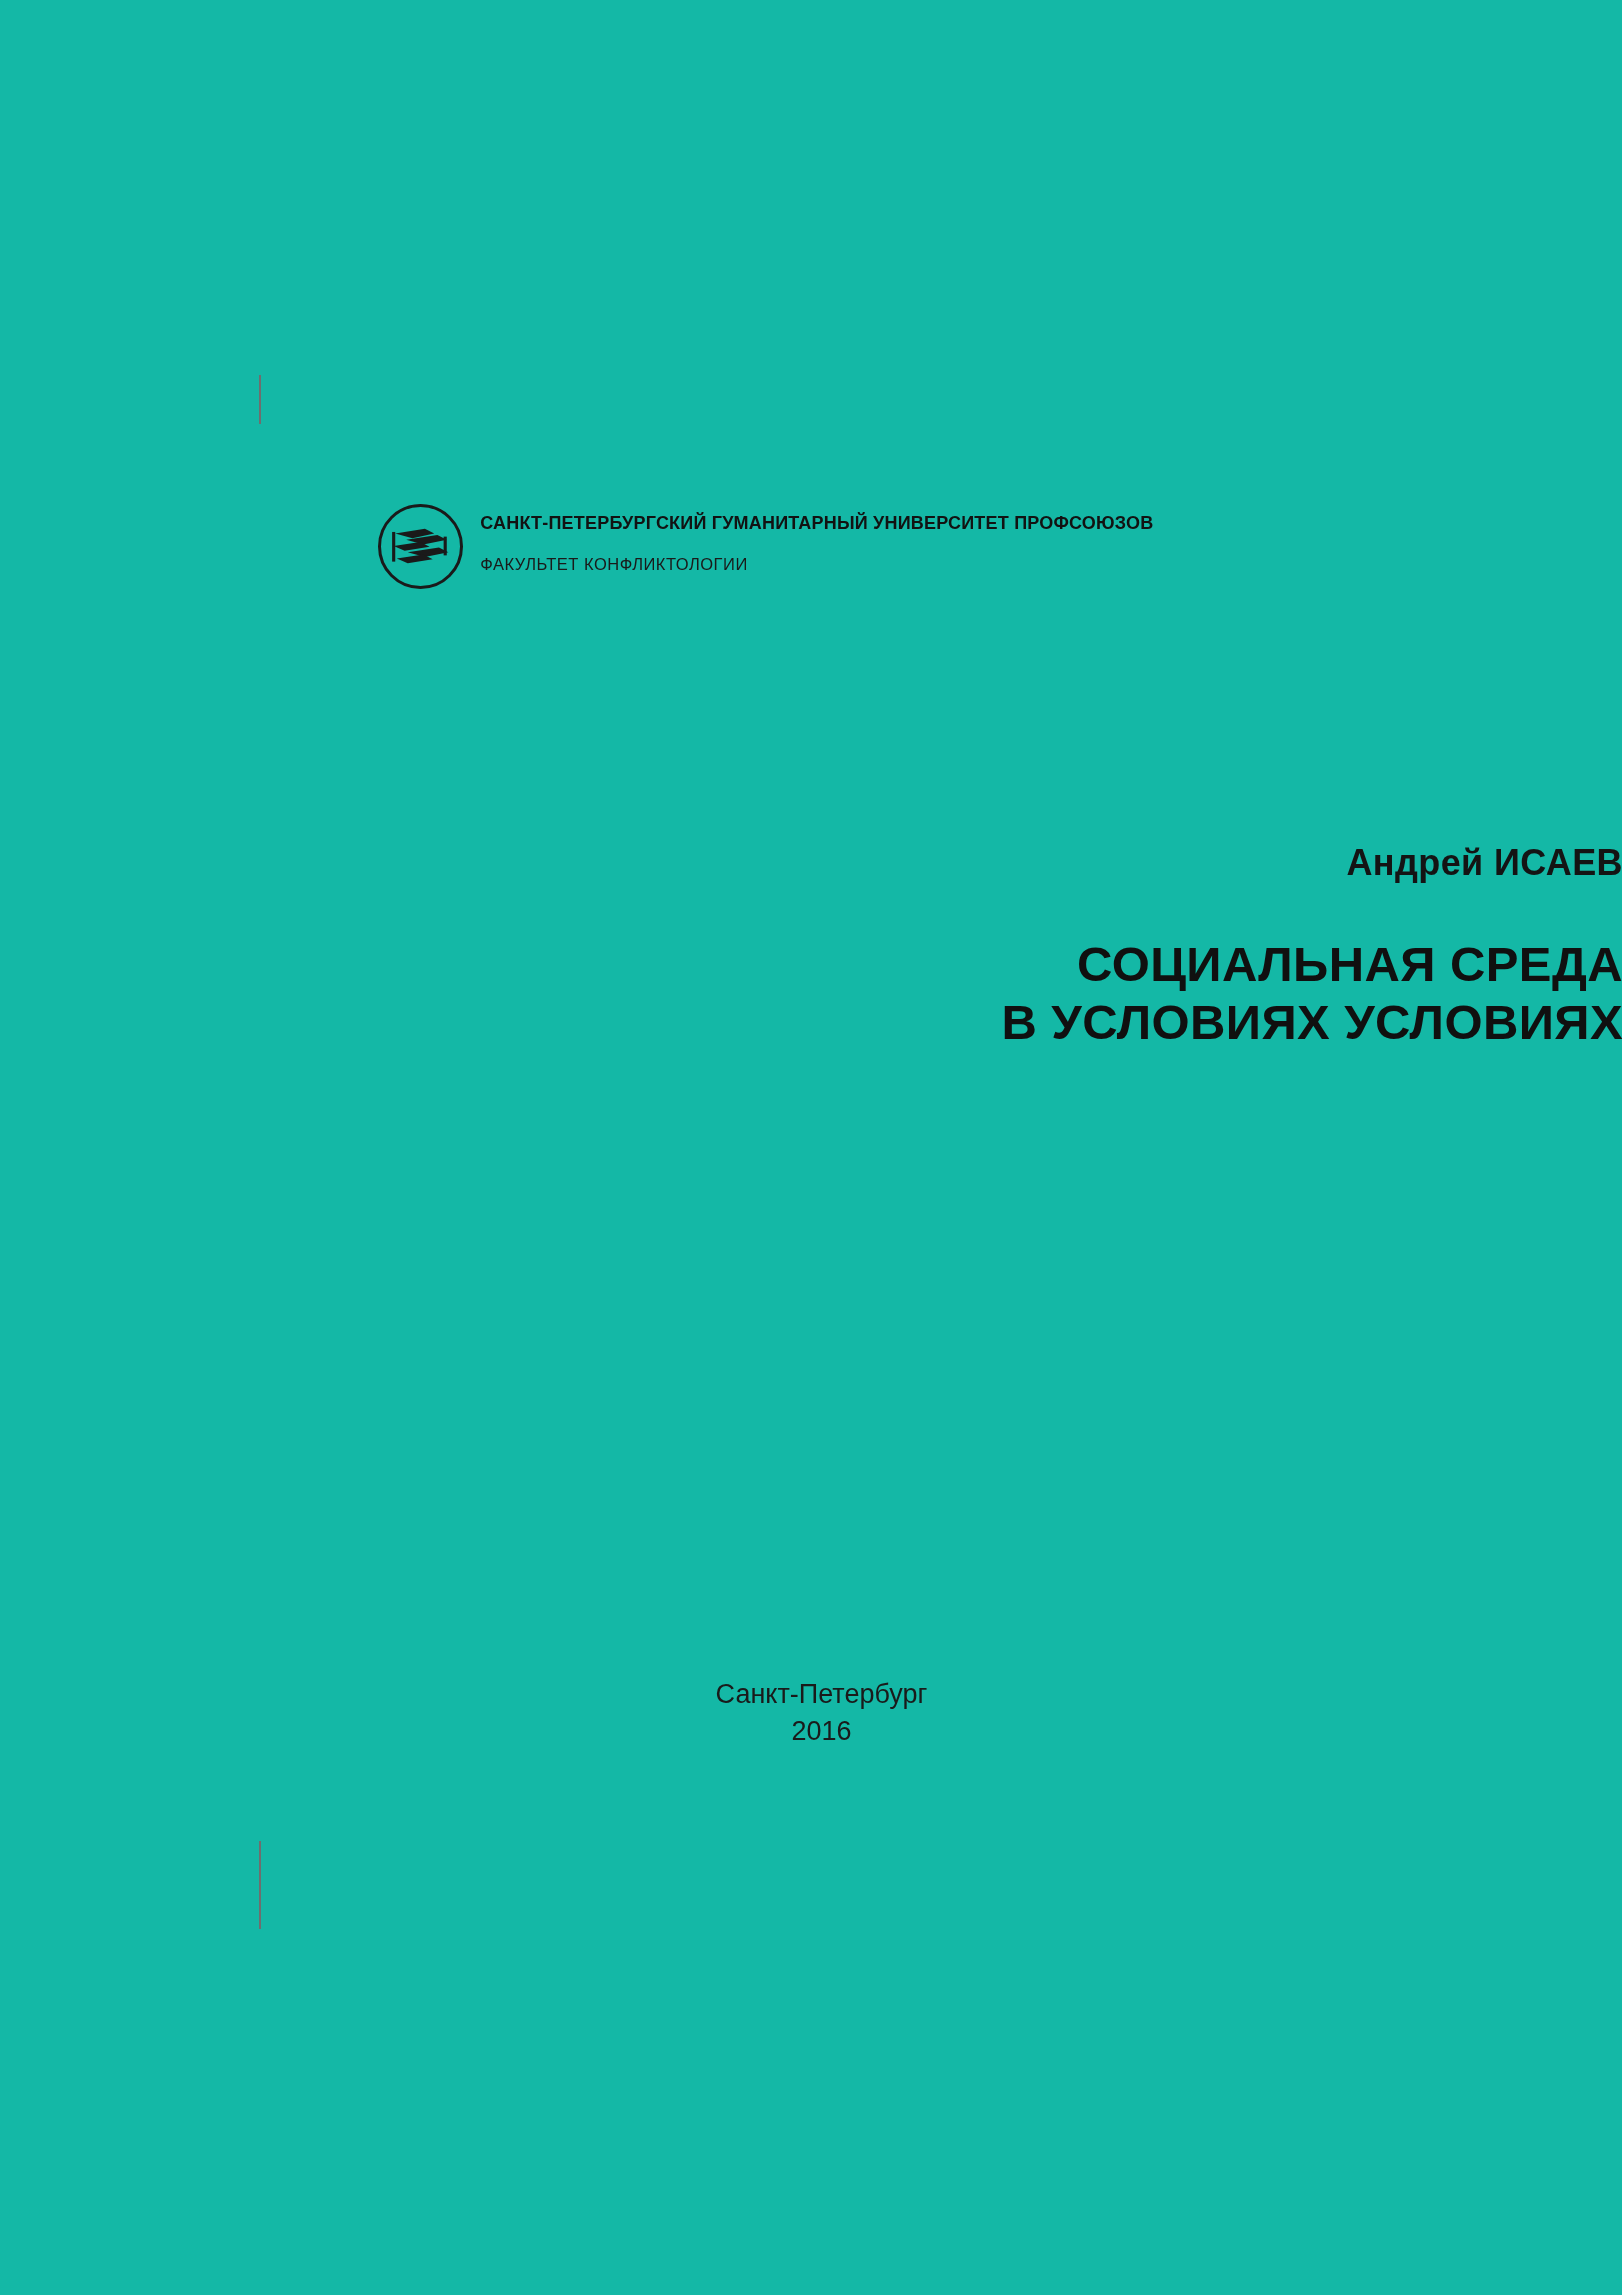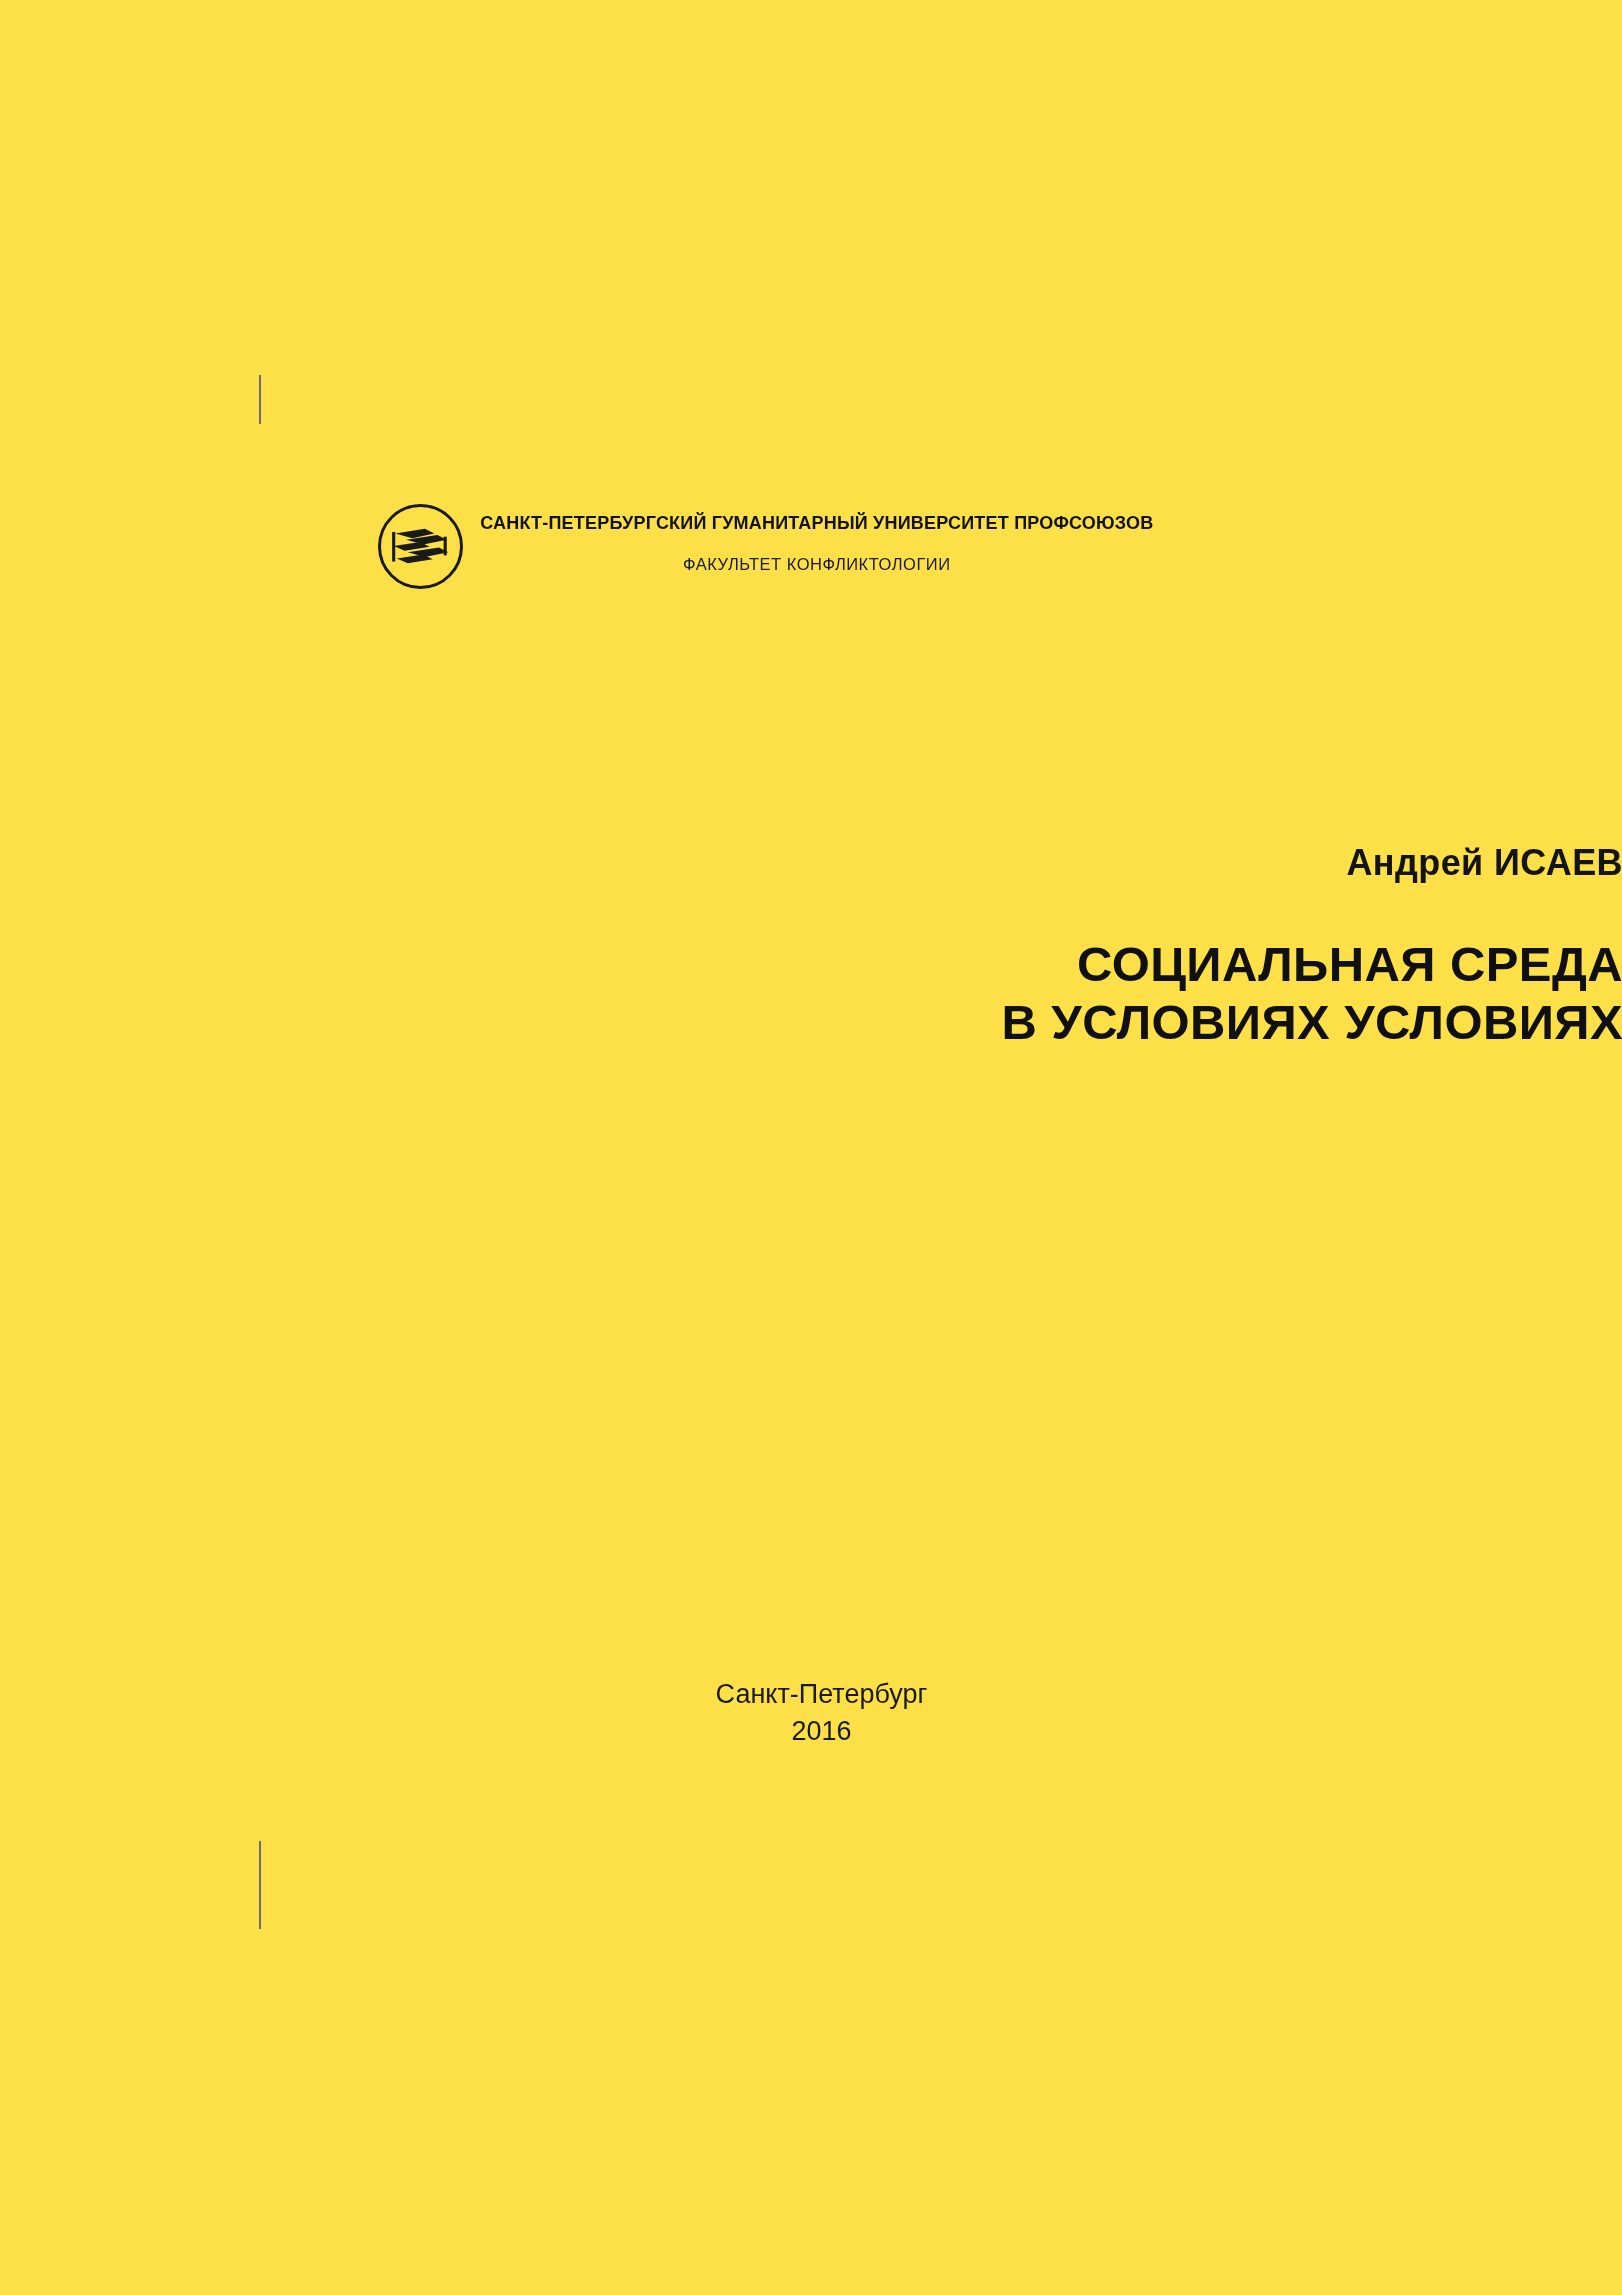--- a/index.html
+++ b/index.html
@@ -12,21 +12,21 @@
     height: 2295px;
     font-family: "Liberation Sans", sans-serif;
     color: #1a1a1a;
     position: relative;
     overflow: hidden;
   }
 
   .page {
     position: absolute;
     inset: 0;
-    background: #fde047;
+    background: #14b8a6;
   }
 
   
   .crop-mark {
     position: absolute;
     width: 1.6px;
     background: #6e6e6e;
   }
   .crop-mark.top {
     left: 259px;
@@ -80,21 +80,21 @@
     color: #121212;
     white-space: nowrap;
     line-height: 1.2;
   }
   .faculty {
     margin-top: 20.4px;
     font-size: 16.5px;
     font-weight: normal;
     letter-spacing: 0.5px;
     color: #1a1a1a;
-    text-align: center;
+    text-align: left;
     white-space: nowrap;
   }
 
   
   .title-block {
     position: absolute;
     left: 0;
     right: 0;
     top: 842px;
     text-align: right;

